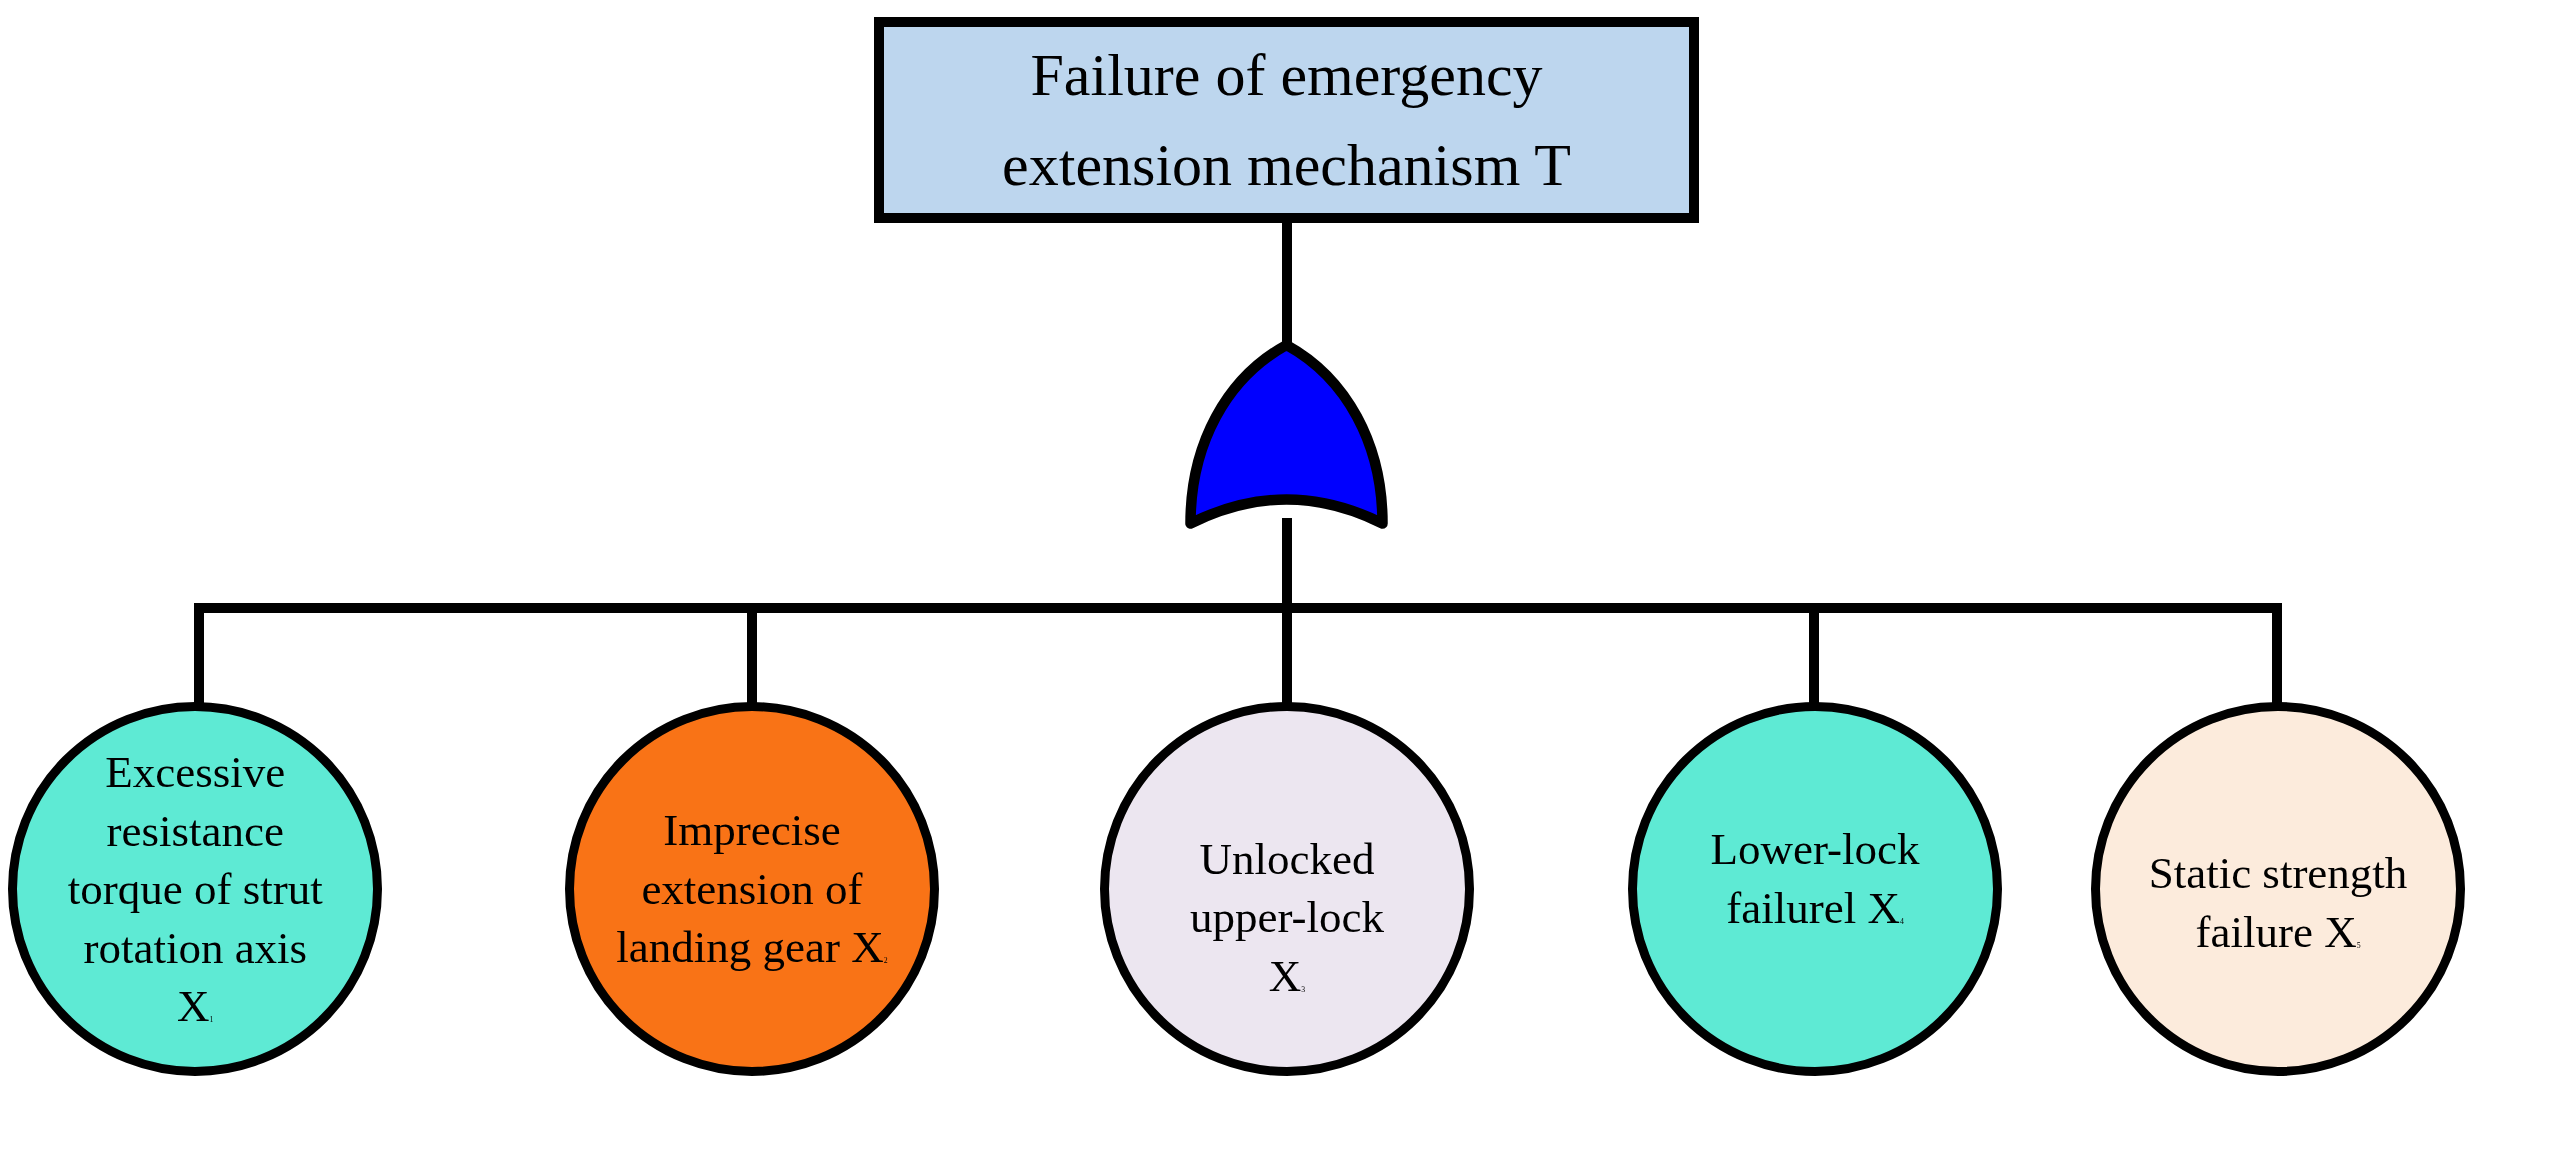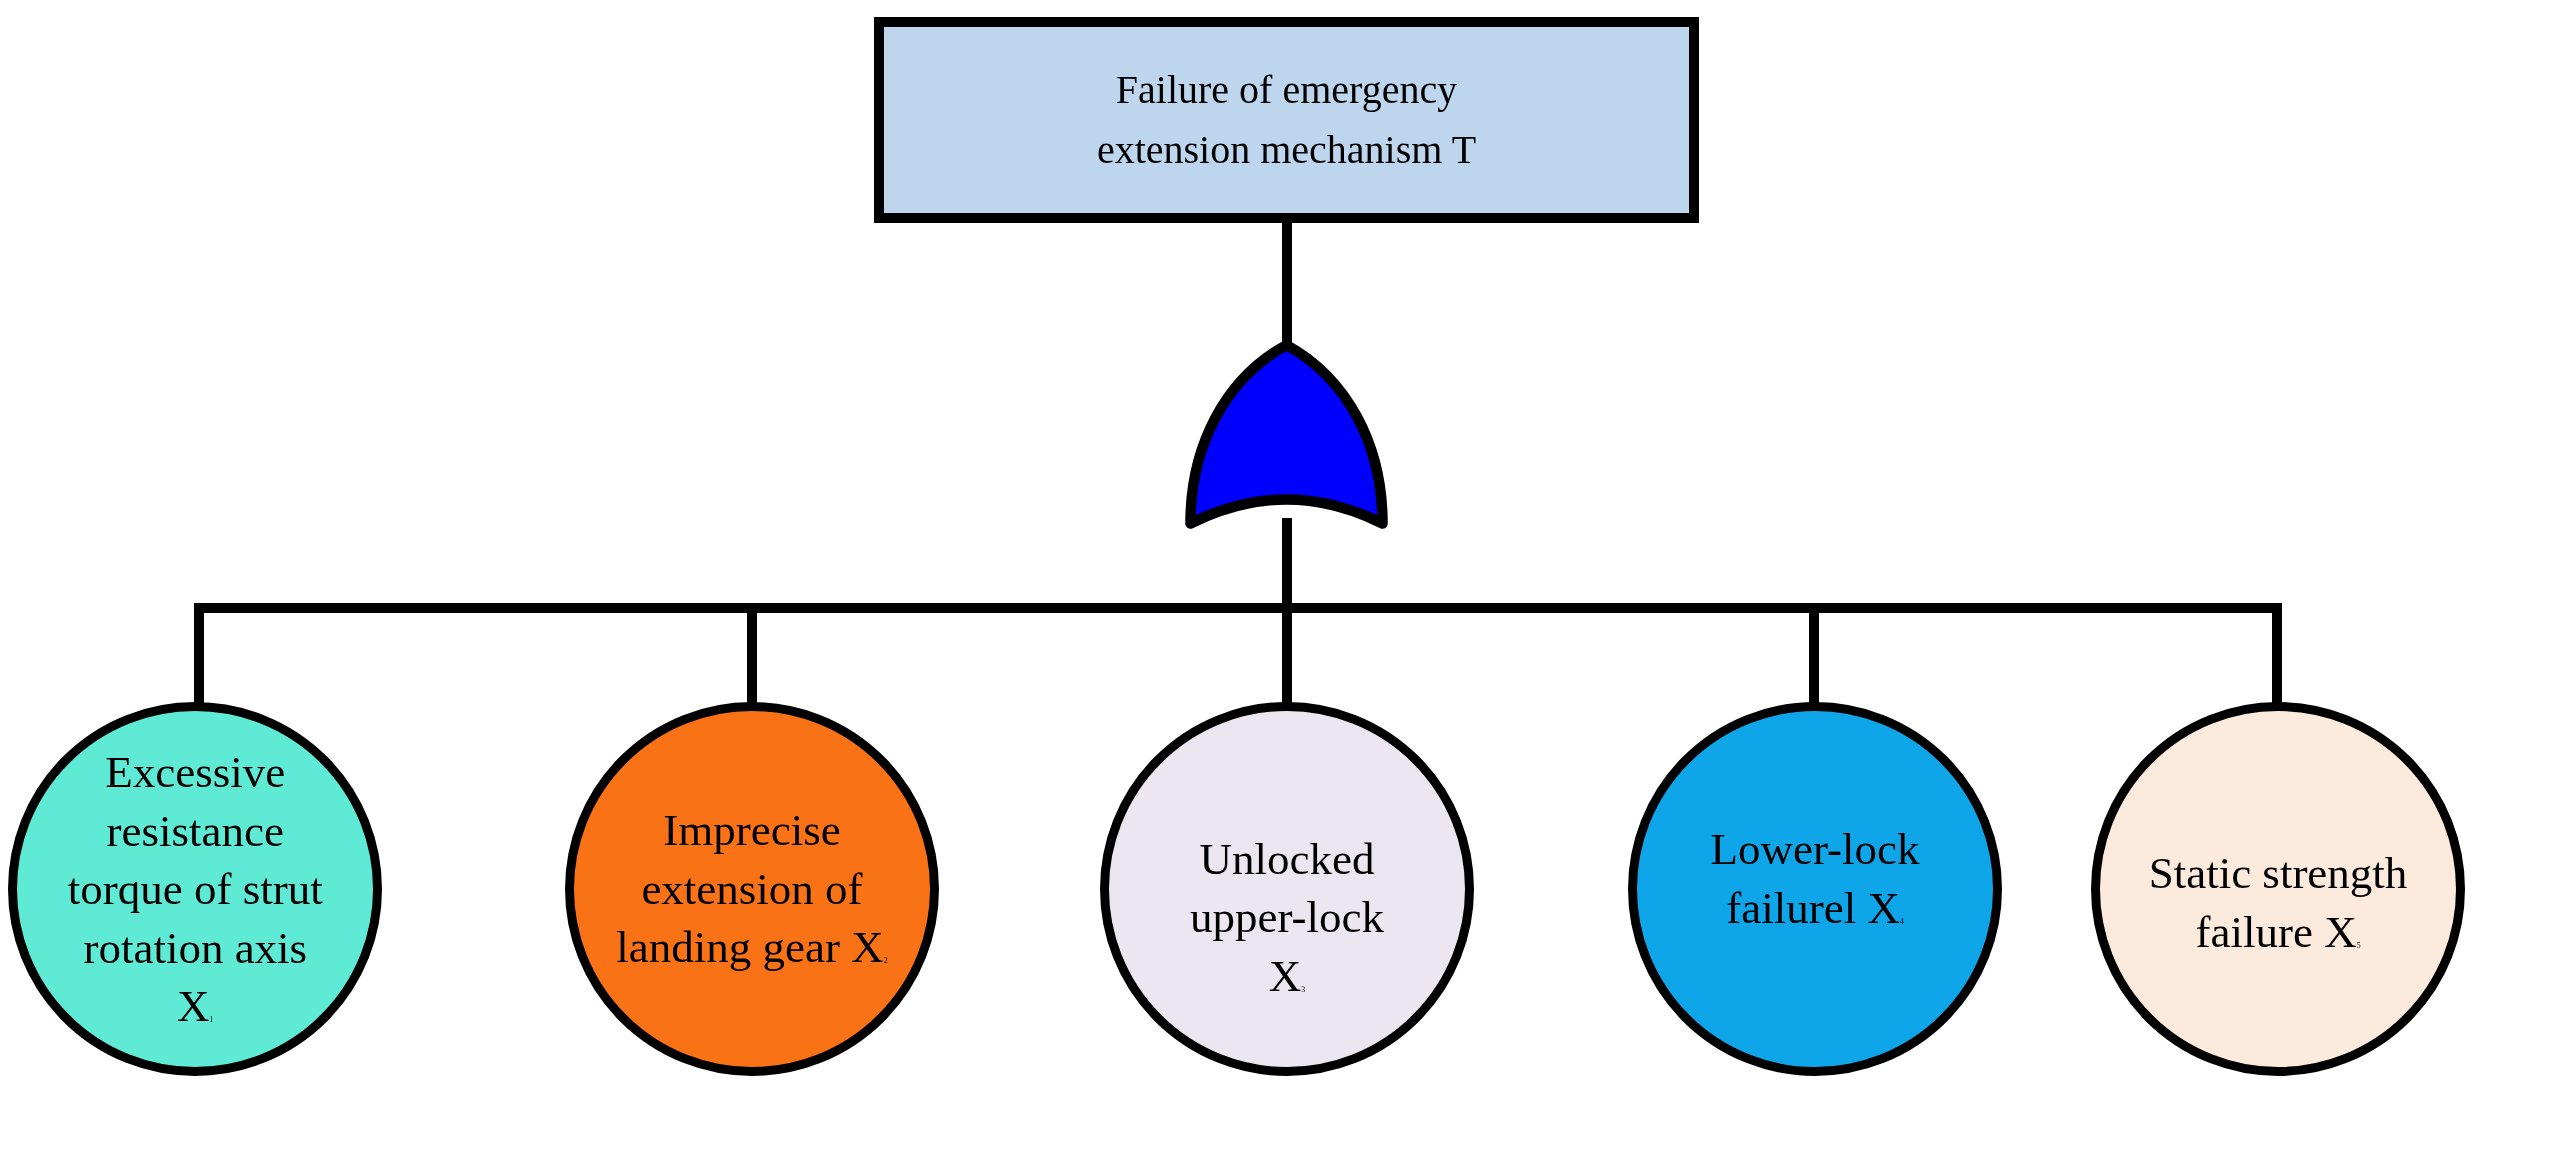--- a/index.html
+++ b/index.html
@@ -35,21 +35,21 @@
     left: 50%; top: 50%;
     transform: translate(-50%, -50%);
     width: max-content;
     text-align: center;
   }
   .label {
     white-space: pre-line;
     font-size: 45px;
     line-height: 1.3;
   }
-  .top-box .label { font-size: 40px; line-height: 1.5; }
+  .top-box .label { font-size: 60px; line-height: 1.5; }
   sub.subscript {
     font-size: 0.65em;
     vertical-align: baseline;
     position: relative;
     top: 0.12em;
     line-height: 0;
   }
 </style>
 </head>
 <body>
@@ -98,21 +98,21 @@
   </div>
 
   <div class="circle" style="left: 1100px; background-color: rgb(236, 230, 240);">
     <div class="label-wrap" style="top:48%;margin-top:36px;">
       <span class="label">Unlocked
 upper-lock
 X</span><sub class="subscript">3</sub>
     </div>
   </div>
 
-  <div class="circle" style="left: 1628px; background-color: #0ea5e9;">
+  <div class="circle" style="left: 1628px; background-color: #5eead4;">
     <div class="label-wrap" style="top:47%;">
       <span class="label">Lower-lock
 failurel X</span><sub class="subscript">4</sub>
     </div>
   </div>
 
   <div class="circle" style="left: 2091px; background-color: rgb(252, 235, 220);">
     <div class="label-wrap" style="top:47%;margin-top:24px;">
       <span class="label">Static strength
 failure X</span><sub class="subscript">5</sub>

